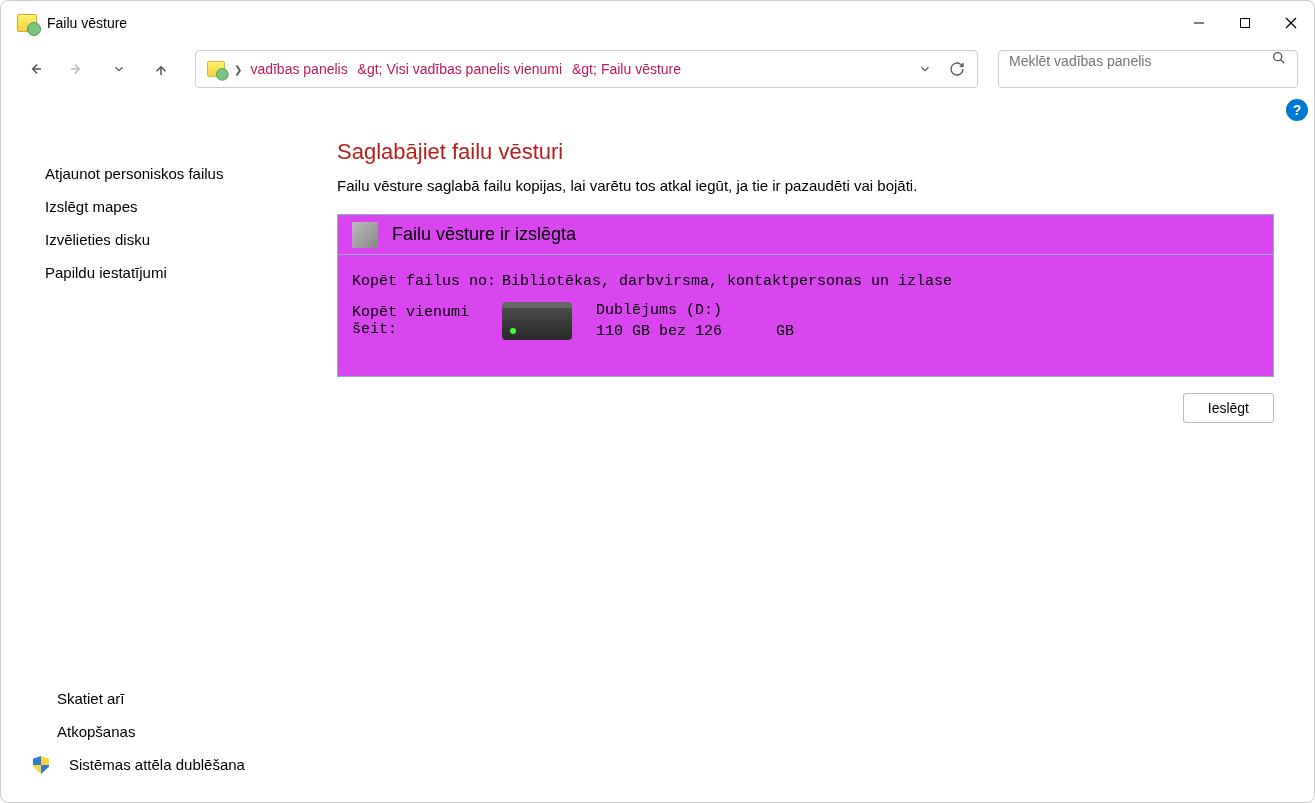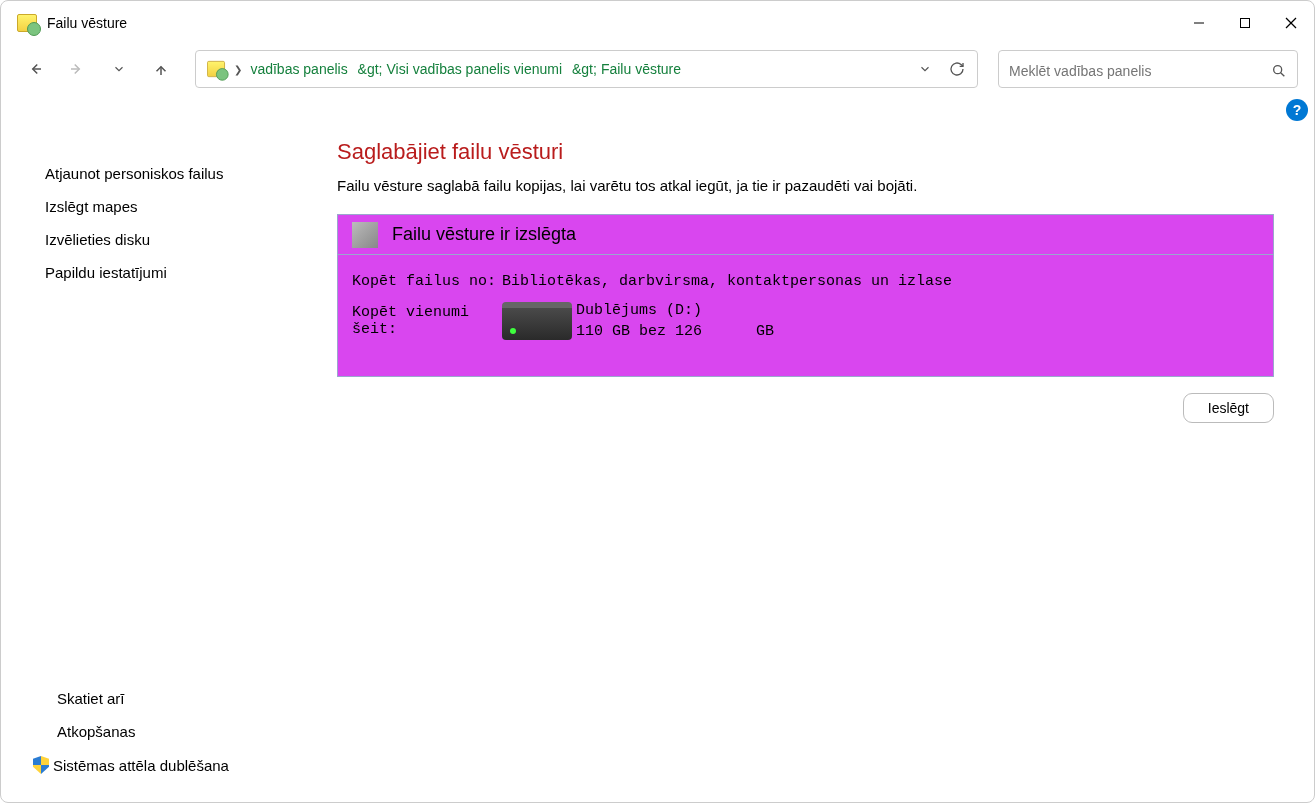--- a/index.html
+++ b/index.html
@@ -53,29 +53,29 @@
     height: 38px;
     border: 1px solid #ccc;
     border-radius: 4px;
     display: flex;
     align-items: center;
     padding: 0 6px 0 10px;
     margin-left: 10px;
     gap: 8px;
   }
   .breadcrumb { display: flex; align-items: center; gap: 4px; font-size: 14px; }
-  .crumb { display:flex; align-items:center; gap:6px; color:#15803d; }
+  .crumb { display:flex; align-items:center; gap:6px; color:#be185d; }
   .crumb-sep { font-size: 10px; color:#555; }
   .address-right { margin-left: auto; display:flex; align-items:center; gap:4px; }
   .search-bar {
     width: 300px; height: 38px;
     border: 1px solid #ccc;
     border-radius: 4px;
-    display: flex; align-items: flex-start;
-    padding: 12px 10px;
+    display: flex; align-items: flex-end;
+    padding: 18px 10px;
     margin-left: 14px;
     color: #555;
     justify-content: space-between;
   }
   .search-input {
     border: none; outline: none; font-size: 14px; flex: 1;
     font-family: inherit;
   }
 
   
@@ -97,21 +97,21 @@
     cursor: pointer;
     font-size: 15px;
   }
   .sidebar-spacer { height: 24px; }
   .sidebar-bottom {
     position: absolute;
     bottom: 20px;
     left: 56px;
   }
   .sidebar-heading { font-size:15px; padding:8px 0; }
-  .sidebar-shield { display:flex; align-items:center; gap:4px; }
+  .sidebar-shield { display:flex; align-items:flex-start; gap:20px; }
 
   .main {
     flex: 1;
     padding: 46px 40px 0 36px;
     position: relative;
   }
   .page-heading {
     font-size: 22px;
     font-weight: 400;
     color: #b91c1c;
@@ -134,41 +134,41 @@
   .status-square {
     width: 26px; height: 26px;
     background: linear-gradient(135deg, #bbb, #888);
   }
   .status-title { font-size: 18px; }
   .status-body { padding: 18px 14px 24px 14px; }
   .kv-row { display:flex; align-items:center; margin-bottom:10px; font-size:15px;font-family:Liberation Mono, monospace;}
   .kv-label { width: 150px; }
   .kv-value { flex:1; }
 
-  .drive-row { display:flex; align-items:center; gap:4px; }
+  .drive-row { display:flex; align-items:center; gap:24px; }
   .drive-icon {
     width: 70px; height: 38px;
     background: linear-gradient(#4a4a4a,#2a2a2a);
     border-radius: 4px;
     position: relative;
     border-top: 6px solid #666;
   }
   .drive-icon::after{
     content:""; position:absolute; left:8px; bottom:6px;
     width:6px; height:6px; background:#3eff3e; border-radius:50%;
   }
   .drive-text { font-size:15px; line-height:1.4; }
 
   .enable-row { display:flex; justify-content:flex-end; }
   .btn {
     border: 1px solid #bbb;
     background: #fff;
     padding: 6px 24px;
     font-size: 14px;
-    border-radius: 9px;
+    border-radius: 3px;
     cursor: pointer;
     font-family: inherit;
   }
 
   .help-badge {
     position: absolute;
     top: 6px; right: 6px;
     width: 22px; height: 22px;
     background: #0078d4;
     color: #fff;

